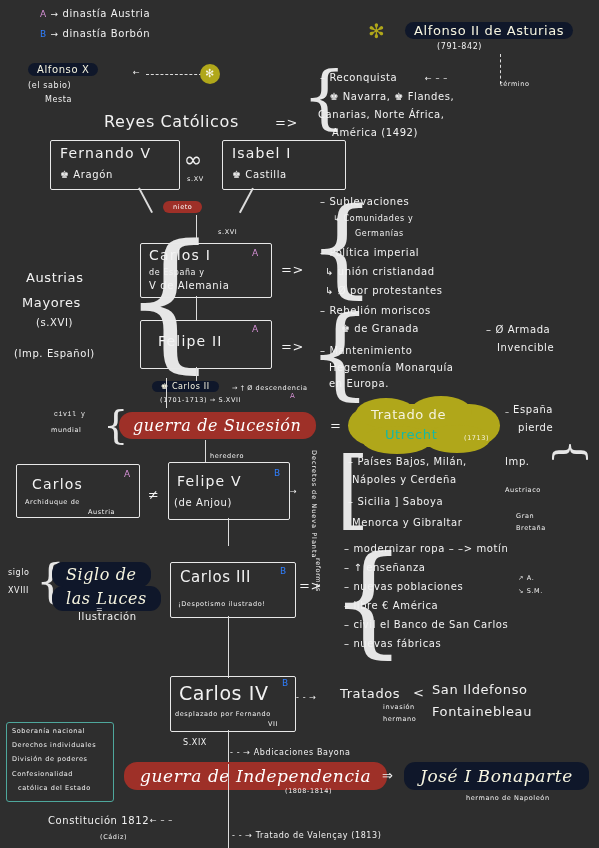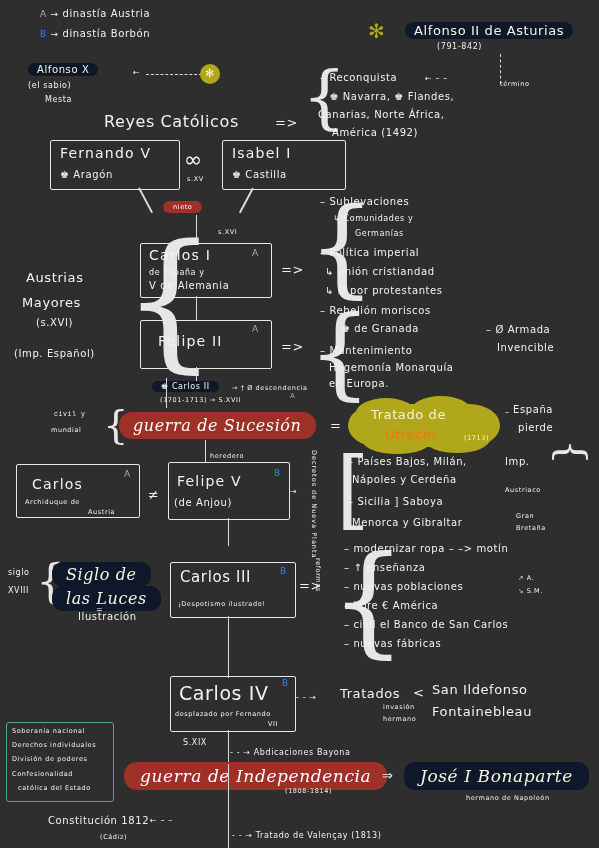--- a/index.html
+++ b/index.html
@@ -145,21 +145,21 @@
 <div class="brace" style="left:103px;top:404px;font-size:40px;">{</div>
 <div class="t lg hl-red cursive" style="left:119px;top:412px;padding:4px 14px;font-size:16px;">guerra de Sucesión</div>
 <div class="t lg" style="left:330px;top:418px;">=</div>
 
 <div class="cloud" style="left:348px;top:404px;width:152px;height:43px;"></div>
 <div class="cloud" style="left:356px;top:398px;width:60px;height:30px;border-radius:50%;"></div>
 <div class="cloud" style="left:410px;top:396px;width:62px;height:32px;border-radius:50%;"></div>
 <div class="cloud" style="left:362px;top:426px;width:70px;height:28px;border-radius:50%;"></div>
 <div class="cloud" style="left:424px;top:425px;width:66px;height:28px;border-radius:50%;"></div>
 <div class="t lg" style="left:371px;top:407px;color:#f5f3de;z-index:5;">Tratado de</div>
-<div class="t lg" style="left:385px;top:427px;color:#f97316;z-index:5;">Utrecht</div>
+<div class="t lg" style="left:385px;top:427px;color:#14b8a6;z-index:5;">Utrecht</div>
 <div class="t xs" style="left:464px;top:434px;color:#f5f3de;z-index:5;">(1713)</div>
 
 <div class="t md" style="left:513px;top:404px;">España</div>
 <div class="t md" style="left:518px;top:422px;">pierde</div>
 <div class="t sm" style="left:505px;top:408px;">–</div>
 <div class="brace" style="left:560px;top:432px;font-size:40px;transform:rotate(90deg);">{</div>
 
 <div class="brace" style="left:336px;top:446px;font-size:86px;">[</div>
 <div class="t md" style="left:348px;top:456px;">– Países Bajos, Milán,</div>
 <div class="t md" style="left:352px;top:474px;">Nápoles y Cerdeña</div>

